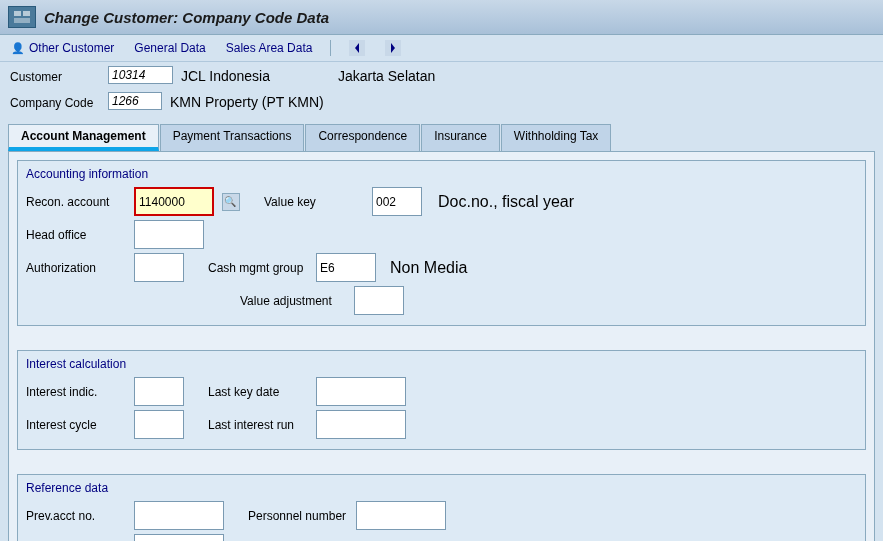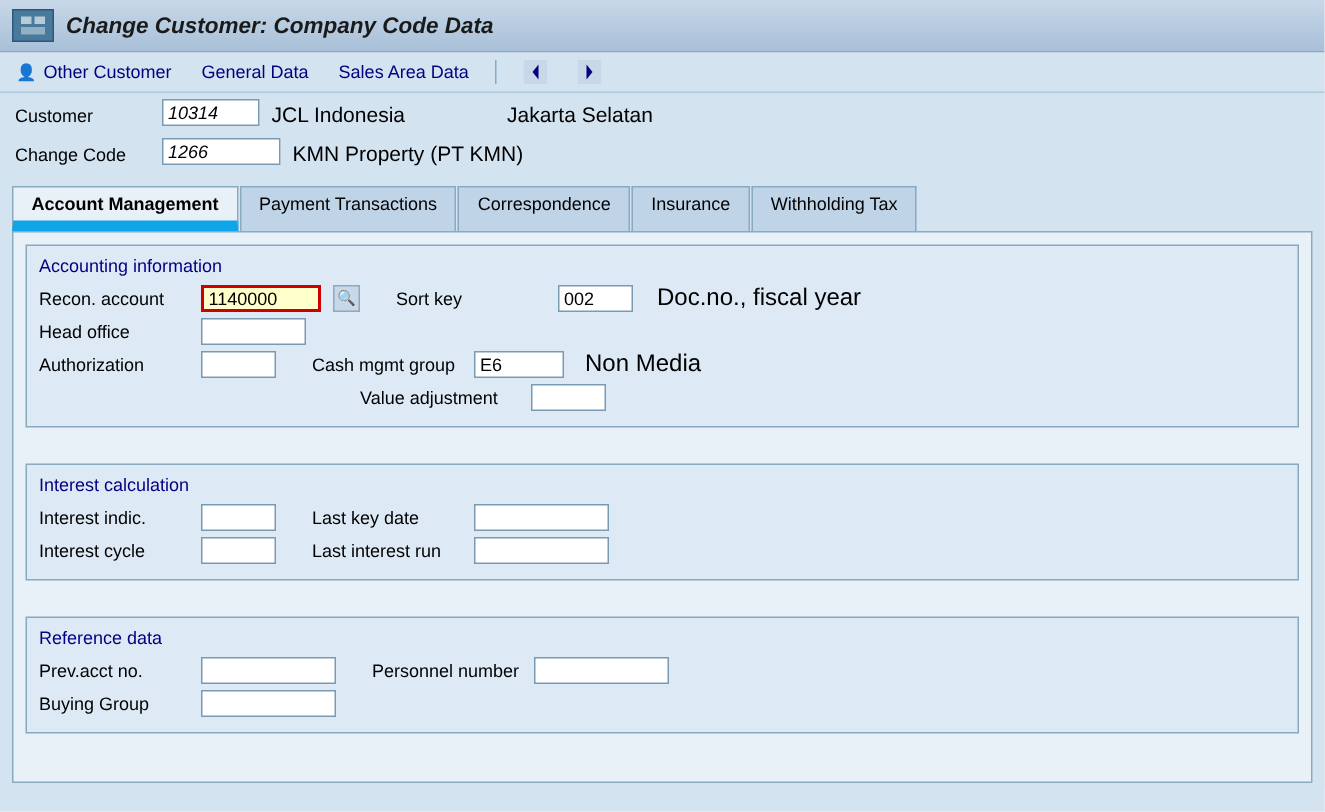--- a/index.html
+++ b/index.html
@@ -107,21 +107,21 @@
       background: #c0d4e8;
       border: 1px solid #8aaabf;
       border-bottom: none;
       cursor: pointer;
       font-size: 12px;
       color: #000;
       margin-right: 1px;
     }
     .tab.active {
       background: #e8f0f8;
-      border-bottom: 7px solid #0ea5e9;
+      border-bottom: 4px solid #0ea5e9;
       font-weight: bold;
     }
     .tab-content {
       background: #e8f0f8;
       border: 1px solid #8aaabf;
       padding: 8px;
     }
     .section {
       border: 1px solid #8aaabf;
       background: #ddeaf5;
@@ -143,21 +143,21 @@
     .form-label {
       min-width: 100px;
       font-size: 12px;
       color: #000;
     }
     .form-input {
       background: #fff;
       border: 1px solid #7a9ab2;
       padding: 1px 3px;
       font-size: 12px;
-      height: 18px;
+      height: 29px;
       width: 70px;
     }
     .form-input-lg {
       width: 90px;
     }
     .form-input-sm {
       width: 50px;
     }
     .form-input-med {
       width: 60px;
@@ -224,22 +224,22 @@
 </div>
 
 <div class="fields-row">
   <span class="field-label">Customer</span>
   <input class="field-input" type="text" style="width: 65px;" value="10314">
   <span class="field-value">JCL Indonesia</span>
   <span style="margin-left:60px" class="field-value">Jakarta Selatan</span>
 </div>
 
 <div class="fields-row">
-  <span class="field-label">Change Code</span>
-  <input class="field-input" type="text" style="width: 79px;" value="1266">
+  <span class="field-label">Company Code</span>
+  <input class="field-input" type="text" style="width: 54px;" value="1266">
   <span class="field-value">KMN Property (PT KMN)</span>
 </div>
 
 <div class="main-content">
 
   <div class="tabs-container">
     <div class="tab active">
       <span>Account Management</span>
     </div>
     <div class="tab">
@@ -260,21 +260,21 @@
 
     <div class="section">
       <div class="section-title">Accounting information</div>
 
       <div class="form-row">
         <span class="form-label">Recon. account</span>
         <input class="form-input form-input-lg recon-highlighted" type="text" value="1140000" style="width: 80px;">
         <button class="search-btn">
           <span>🔍</span>
         </button>
-        <span style="margin-left:16px" class="form-label">Sort key</span>
+        <span style="margin-left:16px" class="form-label">Value key</span>
         <input class="form-input form-input-sm" type="text" value="002" style="">
         <span style="margin-left:8px" class="static-value">Doc.no., fiscal year</span>
       </div>
 
       <div class="form-row">
         <span class="form-label">Head office</span>
         <input class="form-input" type="text" value="" style="">
       </div>
 
       <div class="form-row">

